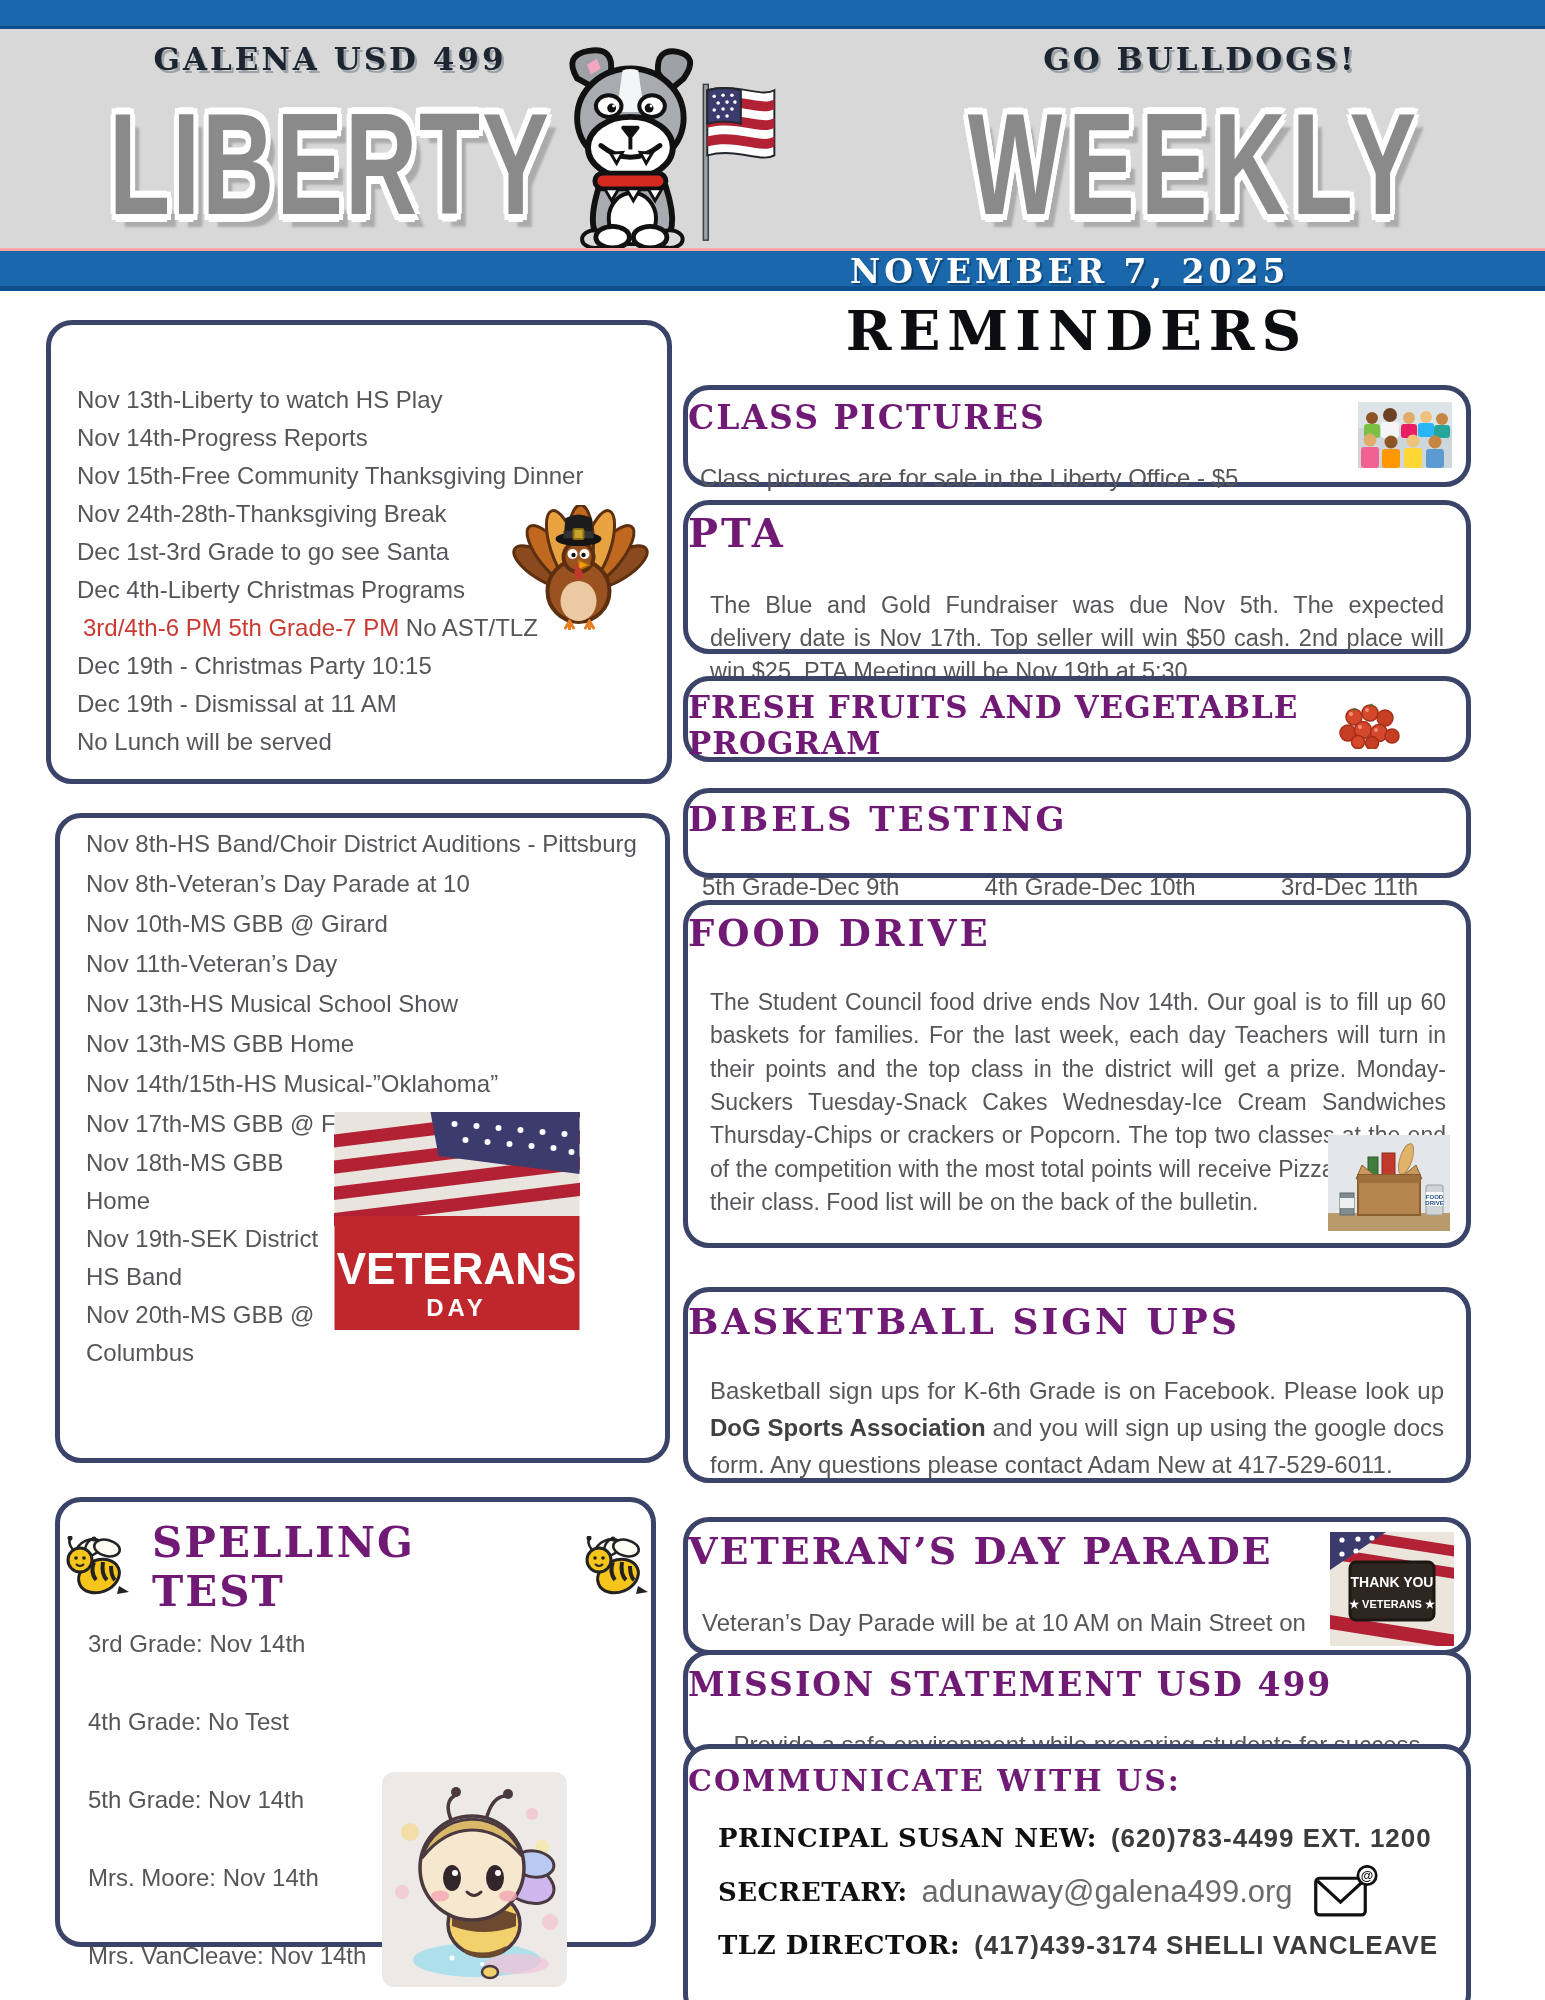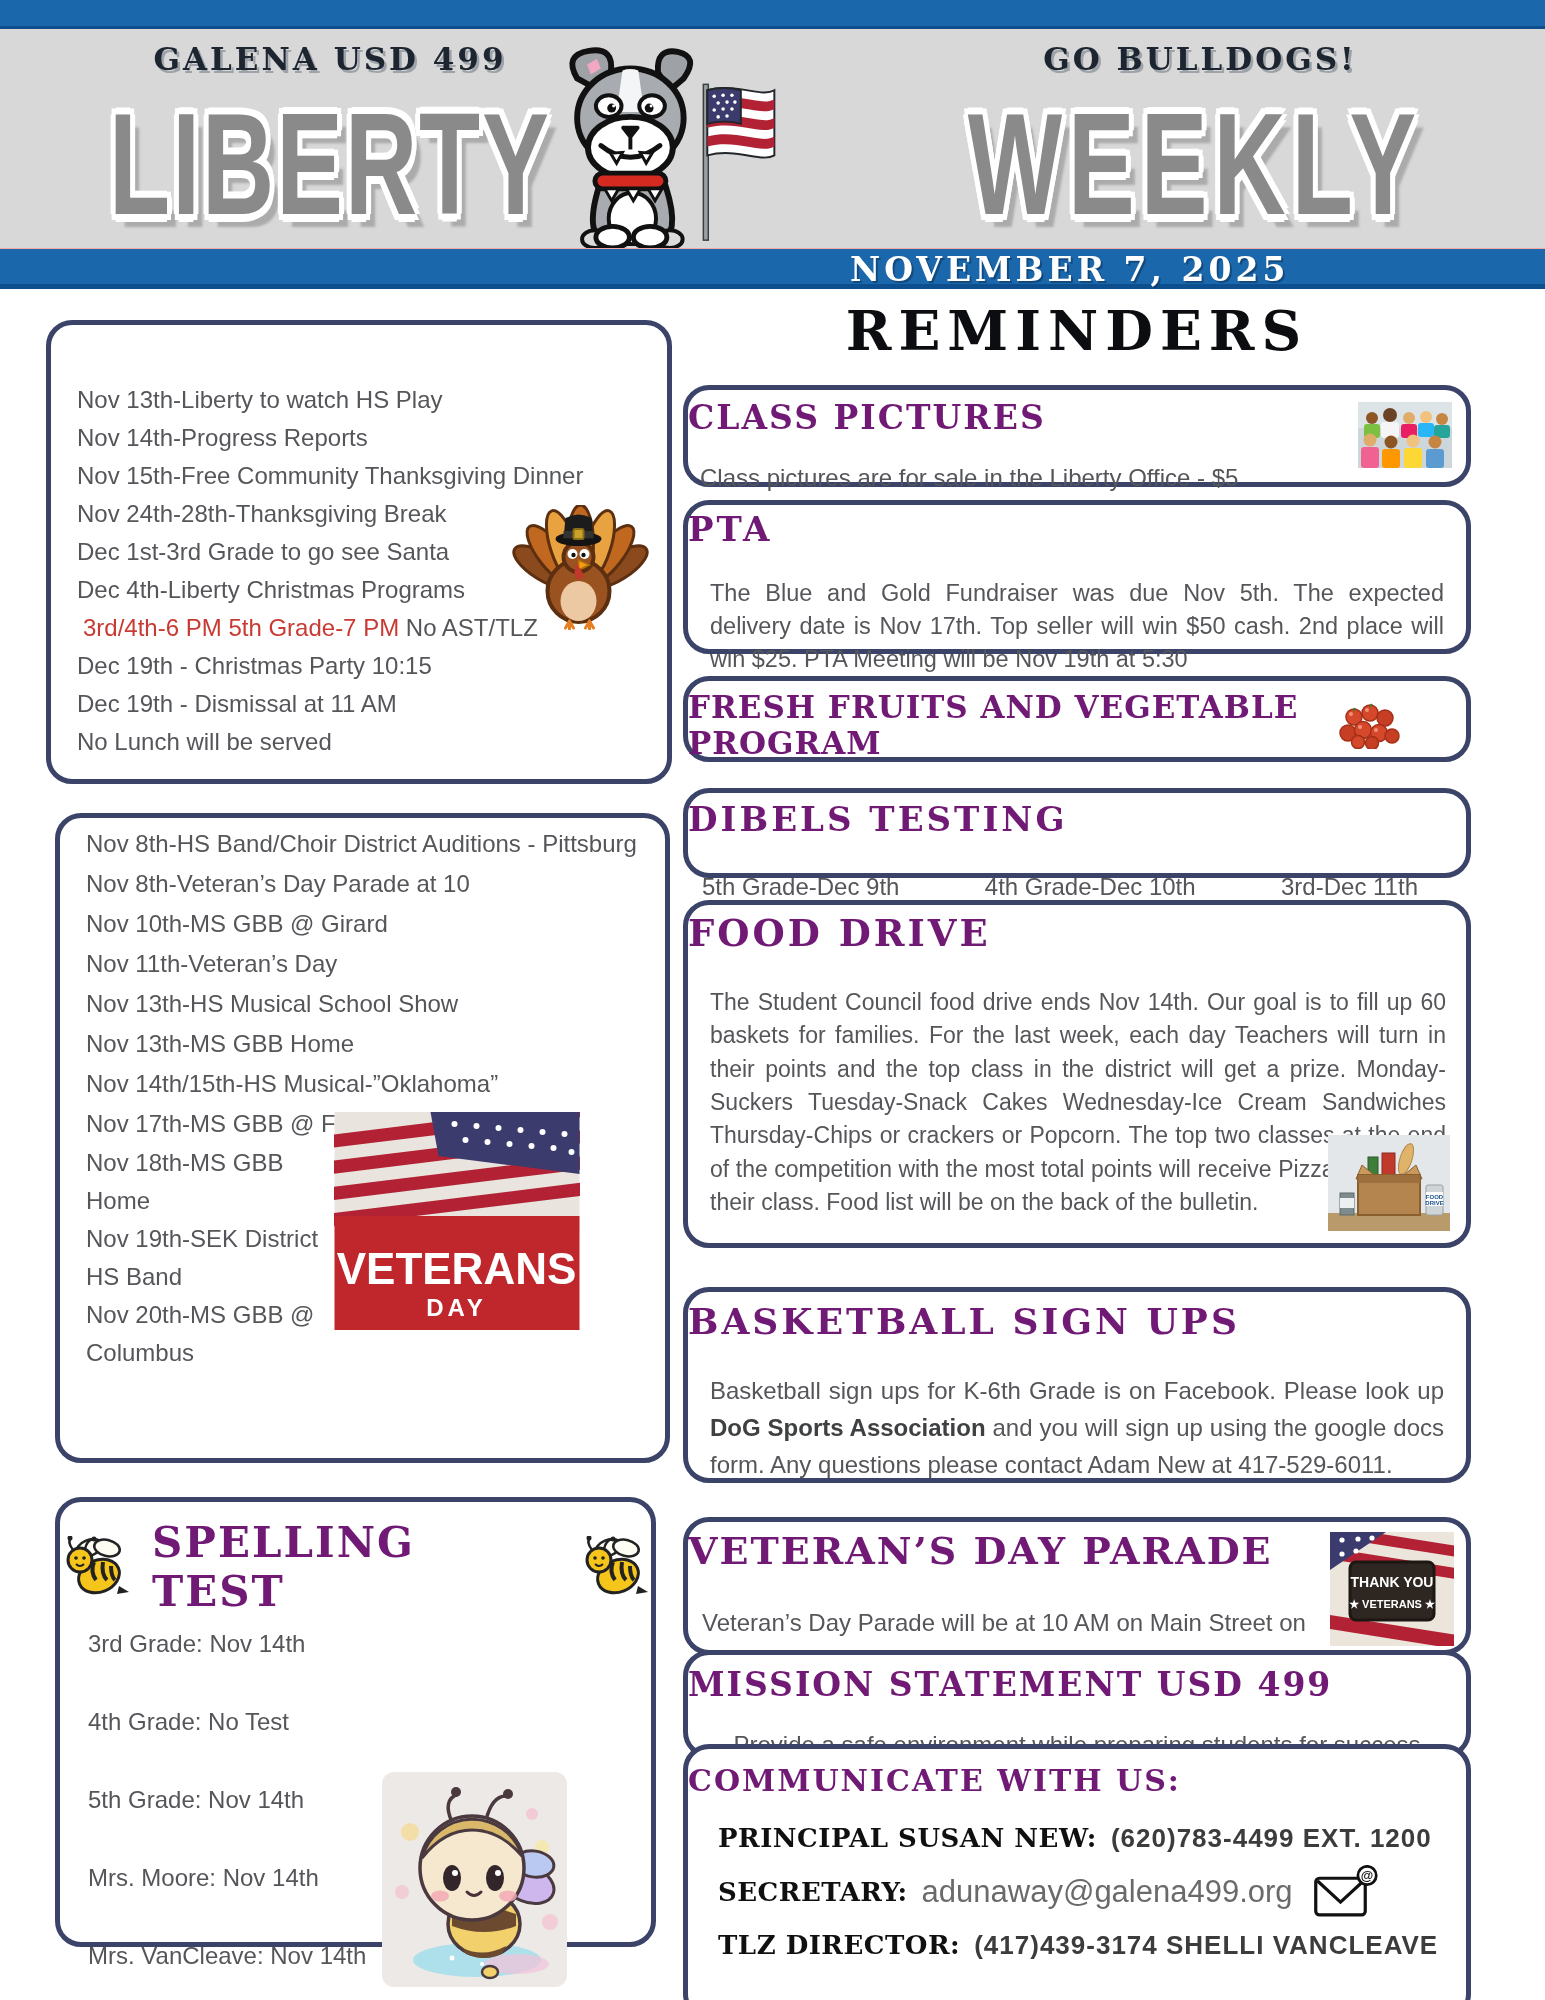--- a/index.html
+++ b/index.html
@@ -15,21 +15,21 @@
   .cheer{left:955px;}
   .bigword{position:absolute;top:62px;width:490px;text-align:center;font-weight:700;font-size:100px;line-height:1;
         letter-spacing:2px;color:#8a8a8a;transform:scaleY(1.45);transform-origin:top center;
         text-shadow:-4px -4px 0 #fff,4px -4px 0 #fff,-4px 4px 0 #fff,4px 4px 0 #fff,
                     -5px 0 0 #fff,5px 0 0 #fff,0 5px 0 #fff,0 -5px 0 #fff,9px 9px 2px rgba(90,90,90,.35);}
   .bigword.left{left:85px;}
   .bigword.right{left:950px;letter-spacing:6px;}
   .mascot{position:absolute;left:538px;top:10px;width:240px;height:212px;}
   
   .datebar{position:absolute;left:0;top:248px;width:1545px;height:35px;background:#1a67ac;
-        border-top:1px solid #fca5a5;border-bottom:5px solid #0d4f8e;}
+        border-top:3px solid #fca5a5;border-bottom:5px solid #0d4f8e;}
   .date{position:absolute;left:850px;top:1px;font-family:"DejaVu Serif",serif;font-weight:700;font-size:33px;
         letter-spacing:4px;color:#ffffff;text-shadow:2px 2px 0 rgba(10,40,70,.45);}
   
   .ribbon{position:absolute;left:8px;top:296px;width:702px;height:86px;background:#18212c;z-index:5;
         clip-path:polygon(0 0,95% 0,100% 50%,95% 100%,0 100%,5.5% 50%);
         display:flex;align-items:center;justify-content:center;}
   .ribbon span{font-family:"DejaVu Serif",serif;font-weight:700;font-size:43px;letter-spacing:7px;color:#fff;
         margin-right:30px;}
   .box{position:absolute;background:#fff;border:5px solid #3b4468;border-radius:26px;box-sizing:border-box;}
   #events-box{left:46px;top:320px;width:626px;height:464px;z-index:1;}
@@ -58,21 +58,21 @@
   .reminders{position:absolute;left:683px;top:298px;width:788px;text-align:center;margin:0;
         font-family:"DejaVu Serif",serif;font-weight:700;font-size:55px;letter-spacing:7px;color:#0c0d10;}
   .rbox{position:absolute;left:683px;width:788px;background:#fff;border:5px solid #3b4468;border-radius:26px;
         box-sizing:border-box;}
   .rbox .body{color:#55565a;font-size:24px;}
   #box-class{top:385px;height:102px;}
   #box-class .boxtitle{font-size:33px;margin-top:8px;}
   #box-class .body{margin:8px 0 0 12px;}
   .kids-img{position:absolute;right:14px;top:12px;width:94px;height:66px;}
   #box-pta{top:500px;height:154px;}
-  #box-pta .boxtitle{font-size:34px;margin-top:4px;letter-spacing:3px;}
+  #box-pta .boxtitle{font-size:40px;margin-top:4px;letter-spacing:3px;}
   #box-pta .body{margin:2px 22px 0 22px;font-size:23.5px;line-height:33px;text-align:justify;}
   #box-fresh{top:676px;height:86px;}
   #box-fresh .boxtitle{font-size:31px;margin-top:8px;letter-spacing:1px;}
   #box-fresh .body{margin:4px 0 0 14px;white-space:pre;}
   .tomato-img{position:absolute;right:66px;bottom:8px;width:62px;height:46px;}
   #box-dibels{top:788px;height:90px;}
   #box-dibels .boxtitle{font-size:34px;margin-top:6px;letter-spacing:3px;}
   .dibels-row{display:flex;justify-content:space-between;padding:6px 48px 0 14px;color:#55565a;font-size:24px;}
   #box-food{top:900px;height:348px;}
   #box-food .boxtitle{font-size:37px;margin-top:6px;letter-spacing:3px;}

